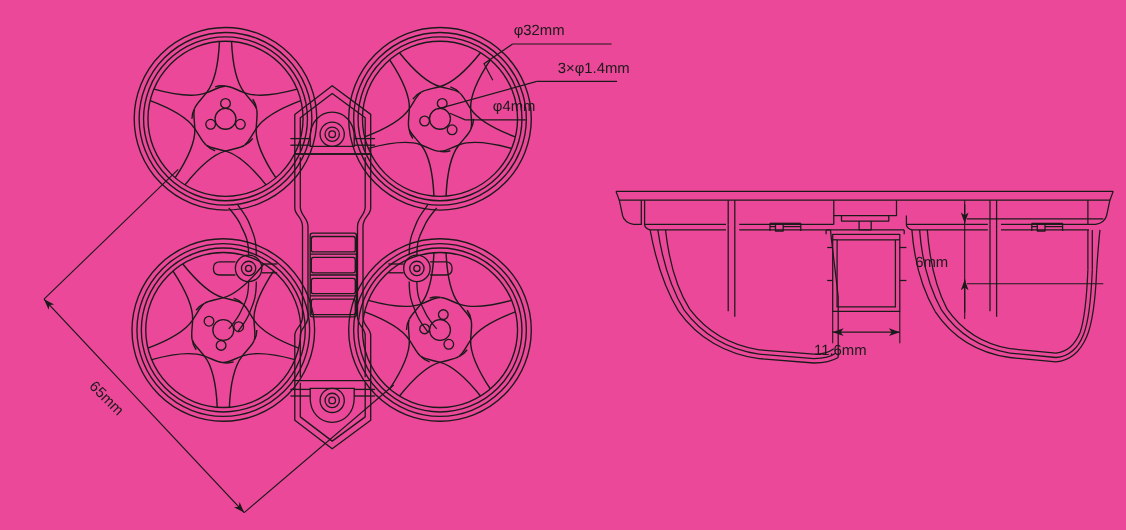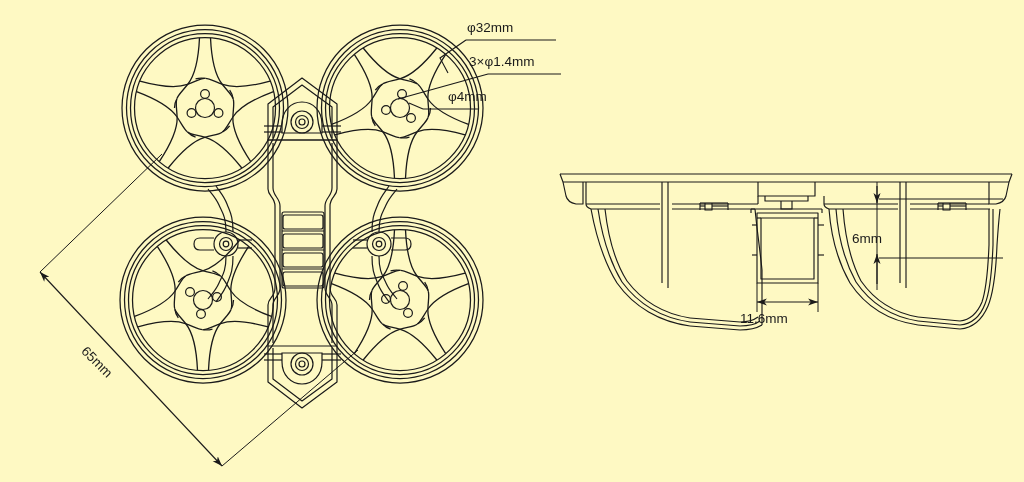--- a/index.html
+++ b/index.html
@@ -1,17 +1,17 @@
 <!DOCTYPE html>
 <html><head>
 <meta charset="utf-8">
 <style>
   html,body{margin:0;padding:0;background:#ffffff;}
   body{width:1024px;height:482px;overflow:hidden;font-family:"Liberation Sans",sans-serif;}
-  #stage{position:relative;width:1024px;height:482px;background:#fef9c3;}
+  #stage{position:relative;width:1024px;height:482px;background:#ec4899;}
   svg{display:block;}
   .lbl{position:absolute;font-family:"Liberation Sans",sans-serif;font-size:13.5px;color:#1a1a1a;white-space:nowrap;}
 </style>
 </head>
 <body>
 
 <div id="stage">
 
   <svg width="1024" height="482" viewBox="0 0 1024 482">
     <defs>
@@ -480,23 +480,23 @@
         <line x1="879" y1="258" x2="1003" y2="258" stroke="#1a1a1a" stroke-width="1"></line>
         <line x1="877" y1="182" x2="877" y2="290" stroke="#1a1a1a" stroke-width="1"></line>
         <line x1="877" y1="186" x2="877" y2="203" stroke="#1a1a1a" stroke-width="1.1" marker-end="url(#arrEnd)"></line>
         <line x1="877" y1="284" x2="877" y2="254" stroke="#1a1a1a" stroke-width="1.1" marker-end="url(#arrEnd)"></line>
       </g>
     </g>
   </svg>
 
   <div class="lbl" style="left:467px;top:20px;">φ32mm</div>
 
-  <div class="lbl" style="left:469px;top:54px;">3×φ1.4mm</div>
+  <div class="lbl" style="left:507px;top:54px;">3×φ1.4mm</div>
 
   <div class="lbl" style="left:448px;top:89px;">φ4mm</div>
 
   <div class="lbl" style="left:97px;top:362px;transform:translate(-50%,-50%) rotate(45deg);">65mm</div>
 
   <div class="lbl" style="left:740px;top:311px;">11.6mm</div>
 
-  <div class="lbl" style="left:852px;top:231px;">6mm</div>
+  <div class="lbl" style="left:832px;top:231px;">6mm</div>
 
 </div>
 
 </body></html>

